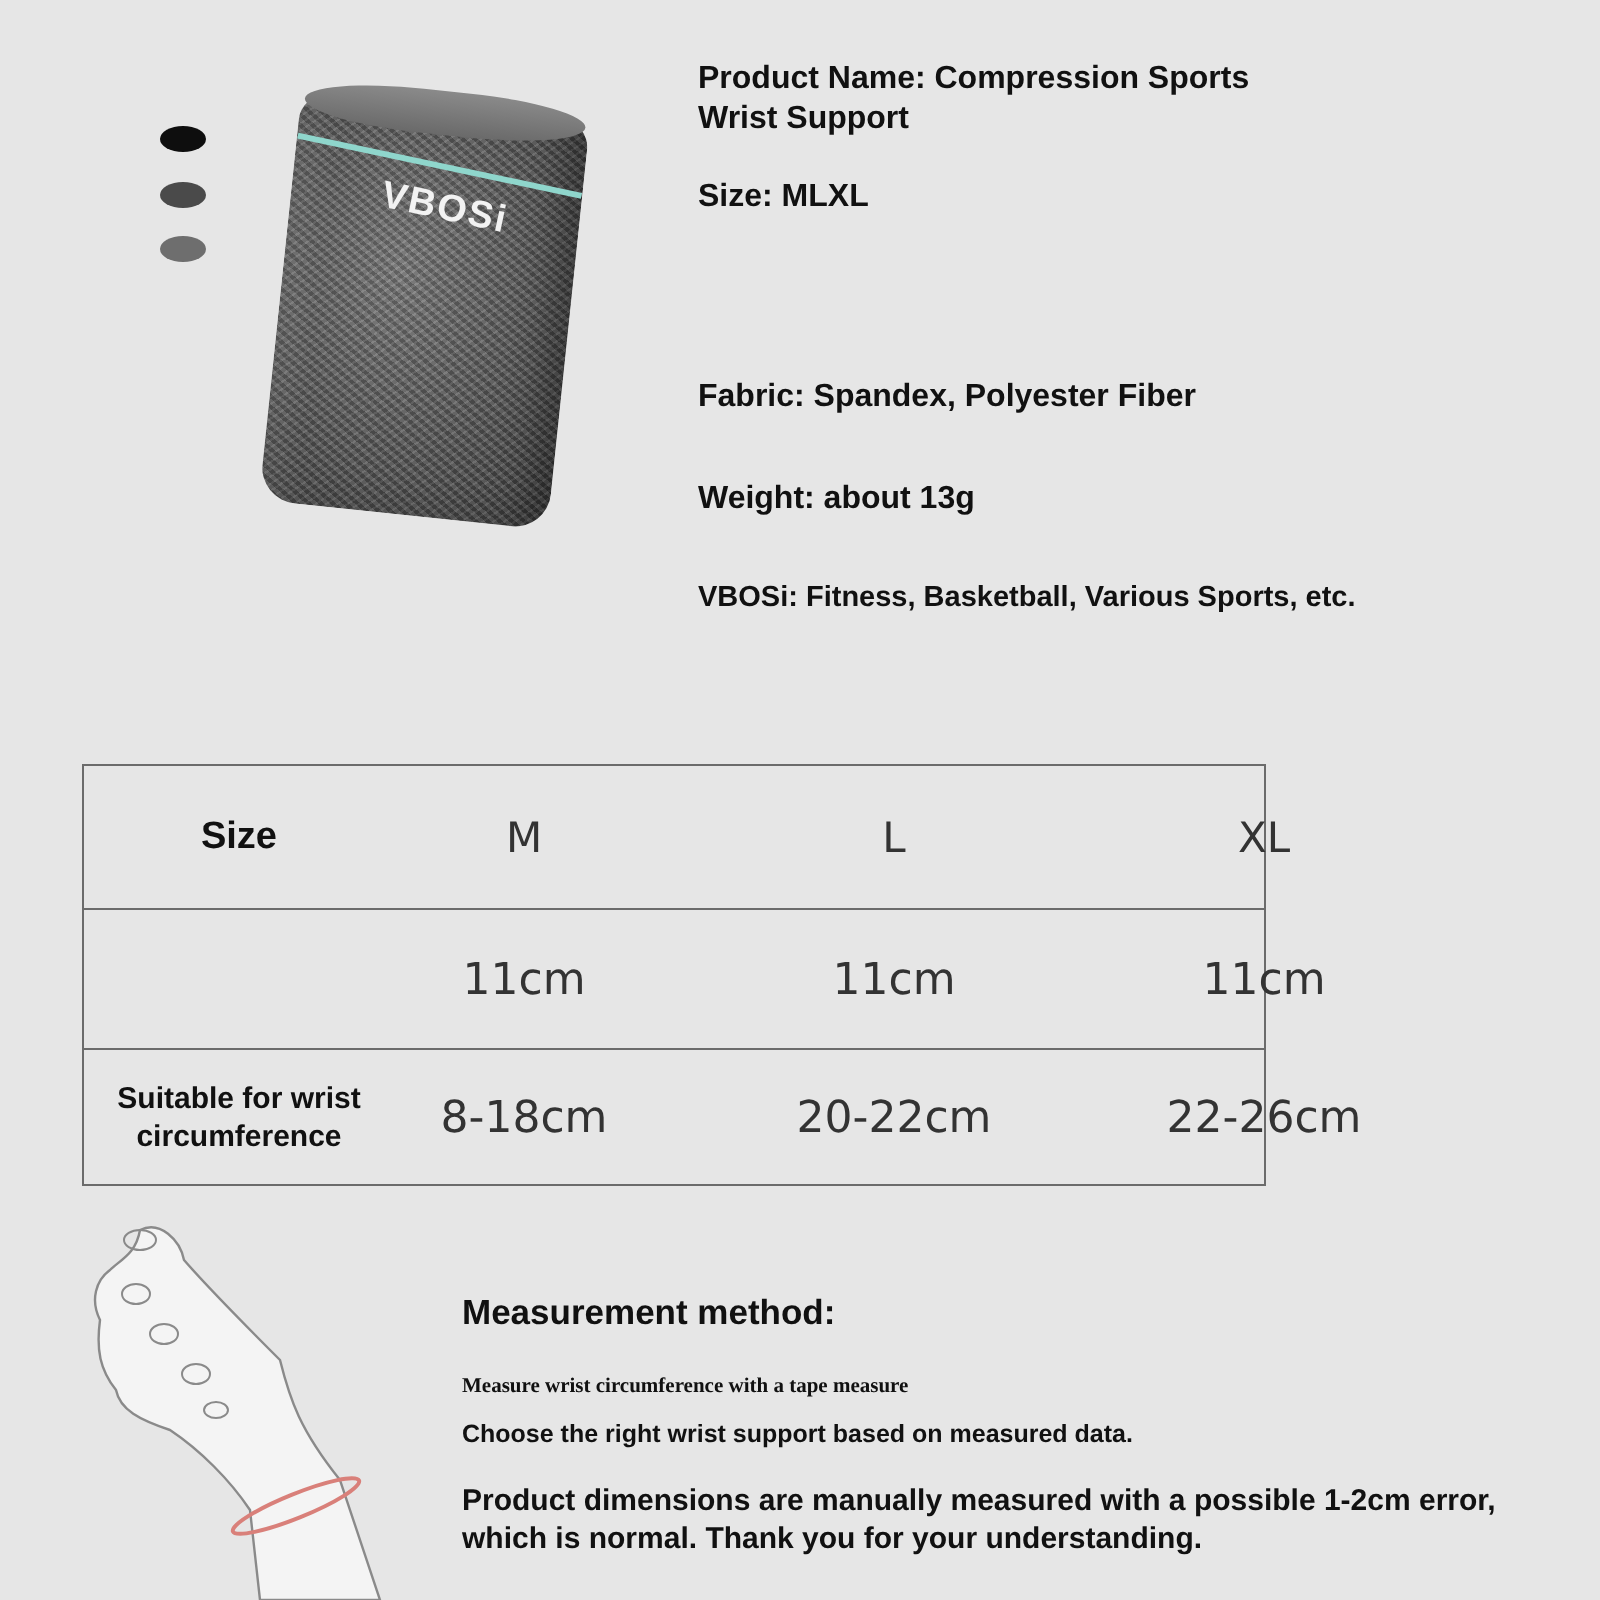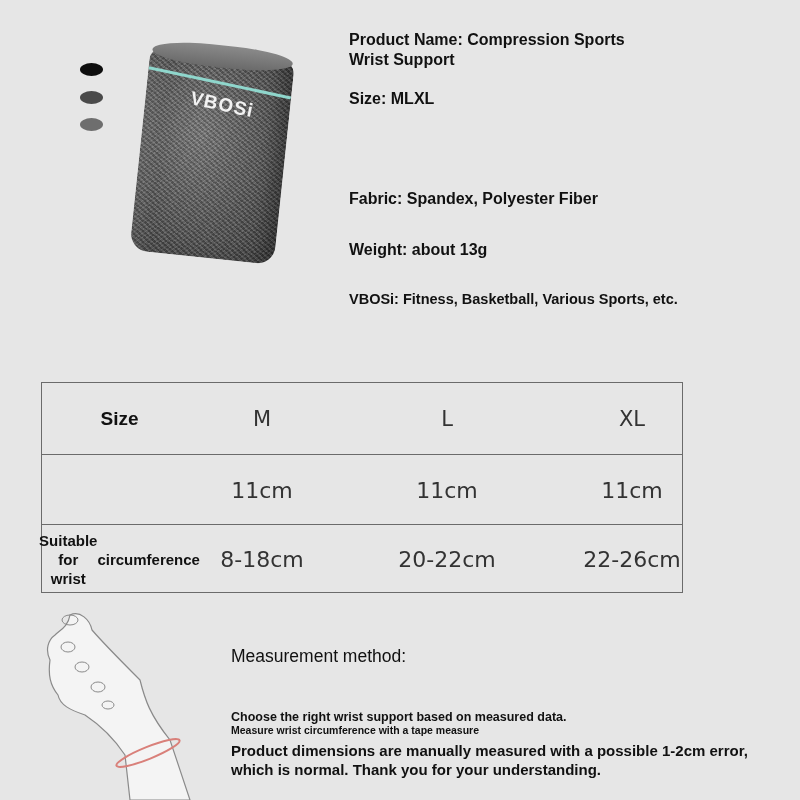--- a/index.html
+++ b/index.html
@@ -32,36 +32,36 @@
   }
   .product .logo {
     position:absolute; left:45px; top:48px; color:#f2f2f2; font-weight:bold; font-size:19px;
     letter-spacing:1px; transform:rotate(6deg);
   }
   
   .spec { position:absolute; left:349px; font-weight:bold; font-size:16px; line-height:20px; color:#111; }
   .spec.small { font-size:14.5px; }
   
   .size-table {
-    position:absolute; left:41px; top:382px; width:642px; height:211px;
+    position:absolute; left:41px; top:382px; width:592px; height:211px;
     border:1.5px solid #6b6b6b; box-sizing:border-box;
   }
   .row { position:absolute; left:0; width:100%; }
   .row.r0 { top:0; height:71px; }
   .row.r1 { top:71px; height:70px; border-top:1.5px solid #6b6b6b; }
   .row.r2 { top:141px; height:68px; border-top:1.5px solid #6b6b6b; }
   .cell { position:absolute; top:0; height:100%; display:flex; align-items:center; justify-content:center; text-align:center; }
   .cell.label { left:0; width:155px; font-weight:bold; }
   .cell.c1 { left:125px; width:190px; }
   .cell.c2 { left:310px; width:190px; }
   .cell.c3 { left:495px; width:190px; }
   .val { font-family:"DejaVu Sans", sans-serif; font-size:22px; color:#333; }
   .hdr { font-family:"DejaVu Sans", sans-serif; font-size:21px; color:#333; }
   
-  .m-title { position:absolute; left:231px; top:646px; font-weight:normal; font-size:17.5px; }
+  .m-title { position:absolute; left:231px; top:646px; font-weight:bold; font-size:17.5px; }
   .m-line { position:absolute; left:231px; font-weight:bold; color:#111; }
   .hand { position:absolute; left:20px; top:605px; width:200px; height:195px; }
 </style>
 </head>
 <body>
 
 <div class="swatch" style="left:80px;top:63px;background:#0e0e0e;"></div>
 <div class="swatch" style="left:80px;top:91px;background:#4a4a4a;"></div>
 <div class="swatch" style="left:80px;top:118px;background:#6e6e6e;"></div>
 
@@ -85,37 +85,37 @@
     <div class="cell c1 hdr">M</div>
     <div class="cell c2 hdr">L</div>
     <div class="cell c3 hdr">XL</div>
   </div>
   <div class="row r1">
     <div class="cell c1 val">11cm</div>
     <div class="cell c2 val">11cm</div>
     <div class="cell c3 val">11cm</div>
   </div>
   <div class="row r2">
-    <div class="cell label" style="font-size:15px;line-height:19px;flex-direction:row;">
+    <div class="cell label" style="font-size:15px;line-height:19px;flex-direction:column;">
       <span>Suitable for wrist</span>
       <span>circumference</span>
     </div>
     <div class="cell c1 val">8-18cm</div>
     <div class="cell c2 val">20-22cm</div>
     <div class="cell c3 val">22-26cm</div>
   </div>
 </div>
 
 <svg class="hand" viewBox="0 0 200 195">
   <path d="M50 10 C60 5,70 15,72 25 C85 40,105 60,120 75 C125 95,130 110,150 135 L170 195 L110 195 L105 150 C95 135,80 120,65 110 C50 105,40 100,38 90 C30 80,28 70,30 55 C25 45,28 35,35 30 C40 25,48 22,50 10 Z" fill="#f4f4f4" stroke="#8a8a8a" stroke-width="1.2"></path>
   <ellipse cx="50" cy="15" rx="8" ry="5" fill="none" stroke="#8a8a8a" stroke-width="1"></ellipse>
   <ellipse cx="48" cy="42" rx="7" ry="5" fill="none" stroke="#8a8a8a" stroke-width="1"></ellipse>
   <ellipse cx="62" cy="62" rx="7" ry="5" fill="none" stroke="#8a8a8a" stroke-width="1"></ellipse>
   <ellipse cx="78" cy="82" rx="7" ry="5" fill="none" stroke="#8a8a8a" stroke-width="1"></ellipse>
   <ellipse cx="88" cy="100" rx="6" ry="4" fill="none" stroke="#8a8a8a" stroke-width="1"></ellipse>
   <ellipse cx="128" cy="148" rx="34" ry="6" transform="rotate(-22 128 148)" fill="none" stroke="#d9807a" stroke-width="2"></ellipse>
 </svg>
 
 <div class="m-title">Measurement method:</div>
-<div class="m-line" style="top:724px;font-size:10.5px;">Measure wrist circumference with a tape measure</div>
+<div class="m-line" style="top:688px;font-size:10.5px;font-family:Liberation Serif, serif;">Measure wrist circumference with a tape measure</div>
 <div class="m-line" style="top:710px;font-size:12.5px;">Choose the right wrist support based on measured data.</div>
 <div class="m-line" style="top:742px;font-size:15px;">Product dimensions are manually measured with a possible 1-2cm error,</div>
 <div class="m-line" style="top:761px;font-size:15px;">which is normal. Thank you for your understanding.</div>
 
 </body></html>

